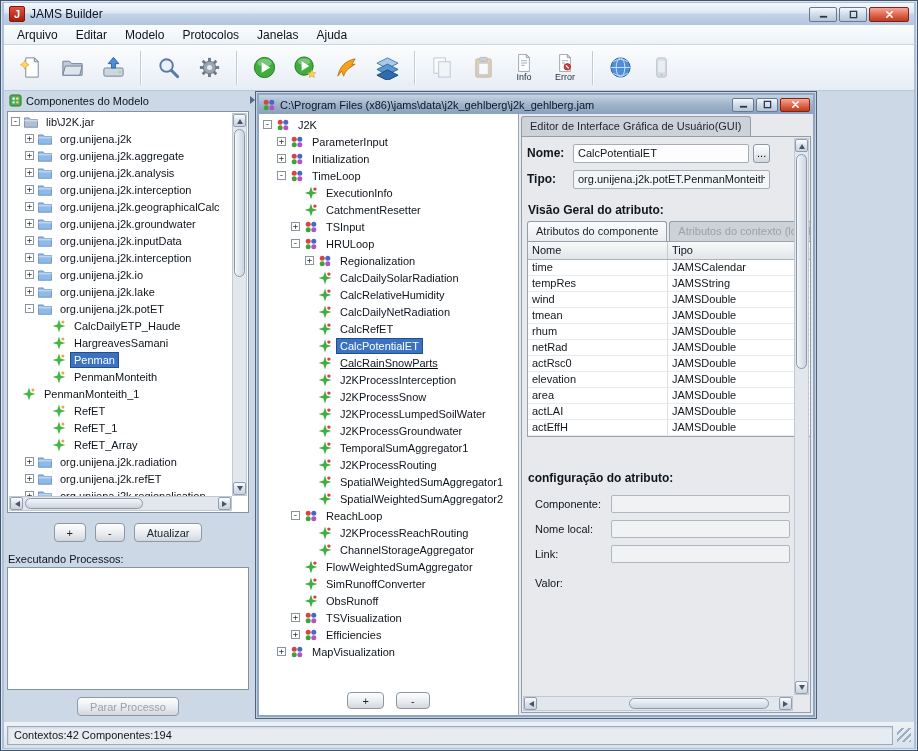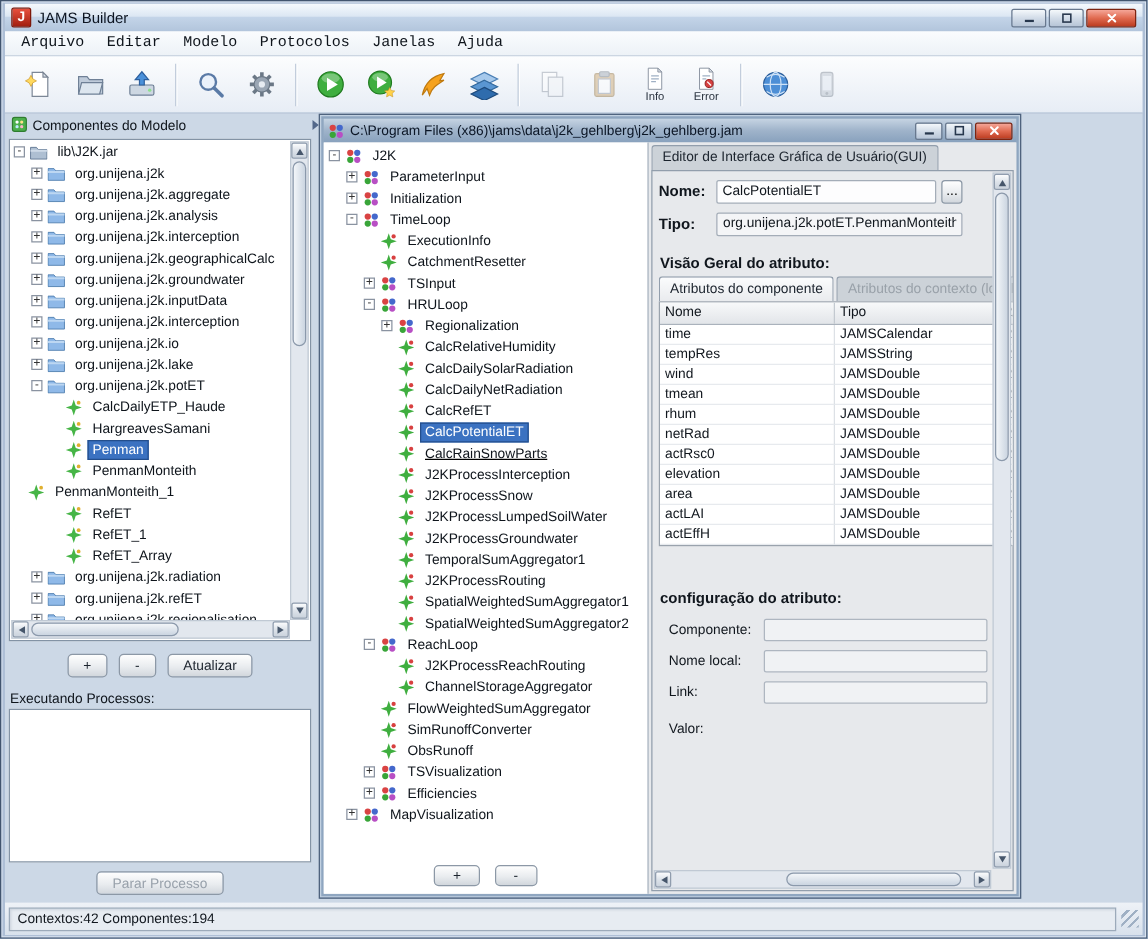--- a/index.html
+++ b/index.html
@@ -17,22 +17,22 @@
   .title-text { flex:1; font-size:12px; color:#0d1522; }
   .capbtns { display:flex; gap:2px; align-items:center; }
   .capbtn { width:28px; height:15px; border:1px solid #68788e; border-radius:2px; color:#27374d;
             background:linear-gradient(#f4f8fb,#d2dce8 50%,#b7c5d7); display:flex; align-items:center; justify-content:center; }
   .capbtn svg { width:9px; height:9px; }
   .capbtn.close { width:40px; background:linear-gradient(#f5a698,#e06a50 50%,#bc3c20); border-color:#7e2410; color:#fff; }
   .capbtns.doc .capbtn { width:22px; height:14px; }
   .capbtns.doc .capbtn.close { width:30px; }
 
   
-  .menubar { position:absolute; left:3px; right:3px; top:24px; height:20px; display:flex; align-items:flex-start; padding-left:4px;
-             background:linear-gradient(#fafcfe,#edf2f7); border-bottom:1px solid #ccd6e2;font-family:Liberation Mono, monospace; }
+  .menubar { position:absolute; left:3px; right:3px; top:24px; height:20px; display:flex; align-items:flex-end; padding-left:4px;
+             background:linear-gradient(#fafcfe,#edf2f7); border-bottom:1px solid #ccd6e2; }
   .menu-item { padding:2px 9px; font-size:12px; color:#0e141b; }
   .toolbar { position:absolute; left:3px; right:3px; top:44px; height:46px; display:flex; align-items:center; padding:0 8px; gap:3px;
              background:linear-gradient(#fcfdfe,#e7edf5); border-bottom:1px solid #bcc9d9; }
   .tool-btn { width:38px; height:40px; border-radius:3px; display:flex; flex-direction:column; align-items:center; justify-content:center; }
   .tool-btn .tool-ic { display:flex; } .tool-btn svg { width:25px; height:25px; }
   .tool-btn.labeled svg { width:20px; height:20px; }
   .tool-label { font-size:9px; color:#2b3440; margin-top:-1px; }
   .tool-btn.disabled { opacity:.45; }
   .tool-sep { width:1px; height:34px; background:#c2cddc; box-shadow:1px 0 0 #ffffff; margin:0 5px; flex:none; }
 
@@ -756,31 +756,31 @@
                 <span class="tree-label">Regionalization</span>
               </div>
               <div class="tree-row" style="padding-left: 44px;">
                 <span class="expander none">+</span>
                 <span class="tree-icon">
                   <svg viewBox="0 0 14 14">
                     <path d="M7 .6 L8.6 5.4 13.4 7 8.6 8.6 7 13.4 5.4 8.6 .6 7 5.4 5.4Z" fill="#3fae3f"></path>
                     <circle cx="10.9" cy="3.1" r="1.7" fill="#d84040"></circle>
                   </svg>
                 </span>
+                <span class="tree-label">CalcDailySolarRadiation</span>
+              </div>
+              <div class="tree-row" style="padding-left: 44px;">
+                <span class="expander none">+</span>
+                <span class="tree-icon">
+                  <svg viewBox="0 0 14 14">
+                    <path d="M7 .6 L8.6 5.4 13.4 7 8.6 8.6 7 13.4 5.4 8.6 .6 7 5.4 5.4Z" fill="#3fae3f"></path>
+                    <circle cx="10.9" cy="3.1" r="1.7" fill="#d84040"></circle>
+                  </svg>
+                </span>
                 <span class="tree-label">CalcRelativeHumidity</span>
-              </div>
-              <div class="tree-row" style="padding-left: 44px;">
-                <span class="expander none">+</span>
-                <span class="tree-icon">
-                  <svg viewBox="0 0 14 14">
-                    <path d="M7 .6 L8.6 5.4 13.4 7 8.6 8.6 7 13.4 5.4 8.6 .6 7 5.4 5.4Z" fill="#3fae3f"></path>
-                    <circle cx="10.9" cy="3.1" r="1.7" fill="#d84040"></circle>
-                  </svg>
-                </span>
-                <span class="tree-label">CalcDailySolarRadiation</span>
               </div>
               <div class="tree-row" style="padding-left: 44px;">
                 <span class="expander none">+</span>
                 <span class="tree-icon">
                   <svg viewBox="0 0 14 14">
                     <path d="M7 .6 L8.6 5.4 13.4 7 8.6 8.6 7 13.4 5.4 8.6 .6 7 5.4 5.4Z" fill="#3fae3f"></path>
                     <circle cx="10.9" cy="3.1" r="1.7" fill="#d84040"></circle>
                   </svg>
                 </span>
                 <span class="tree-label">CalcDailyNetRadiation</span>

